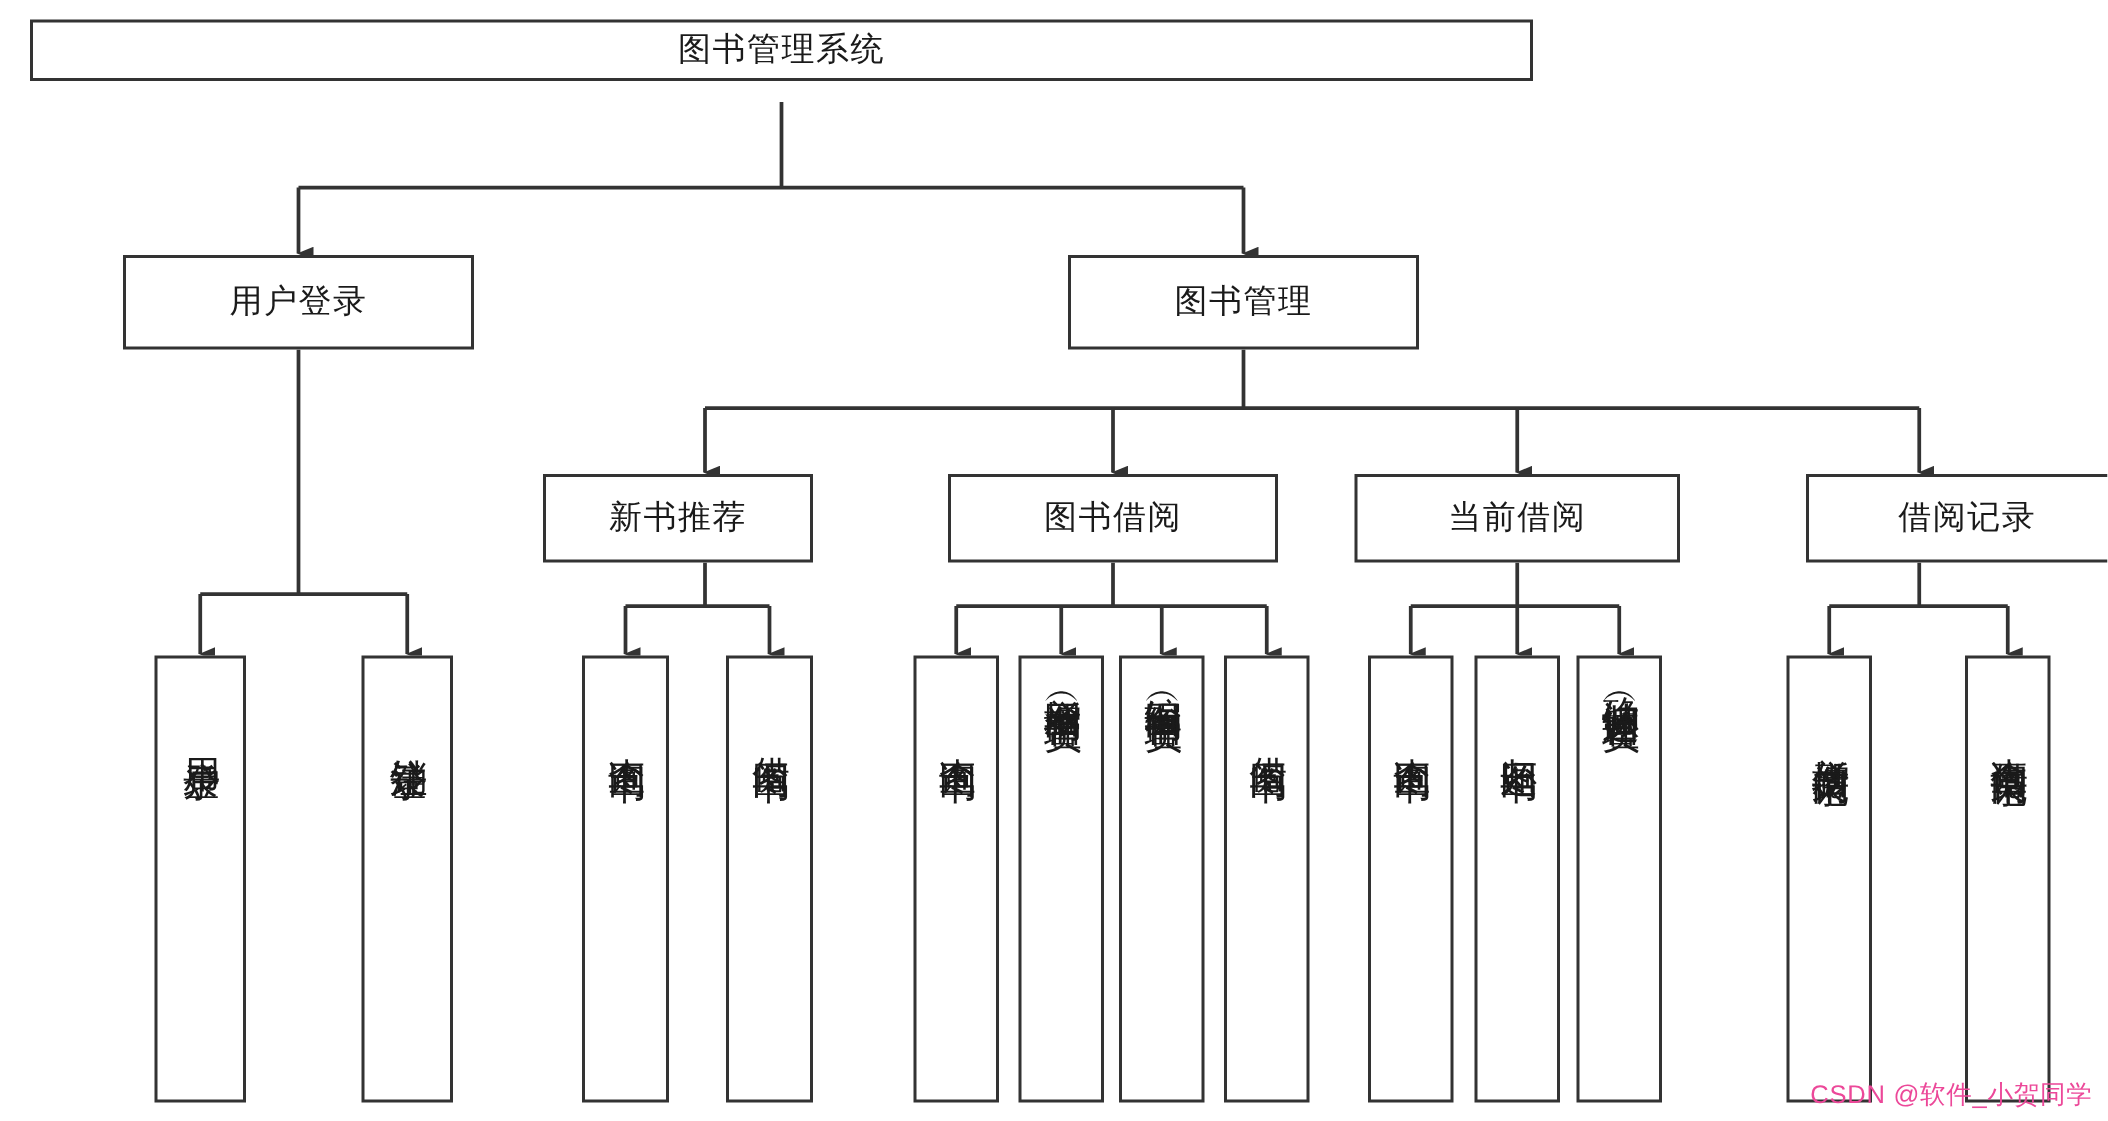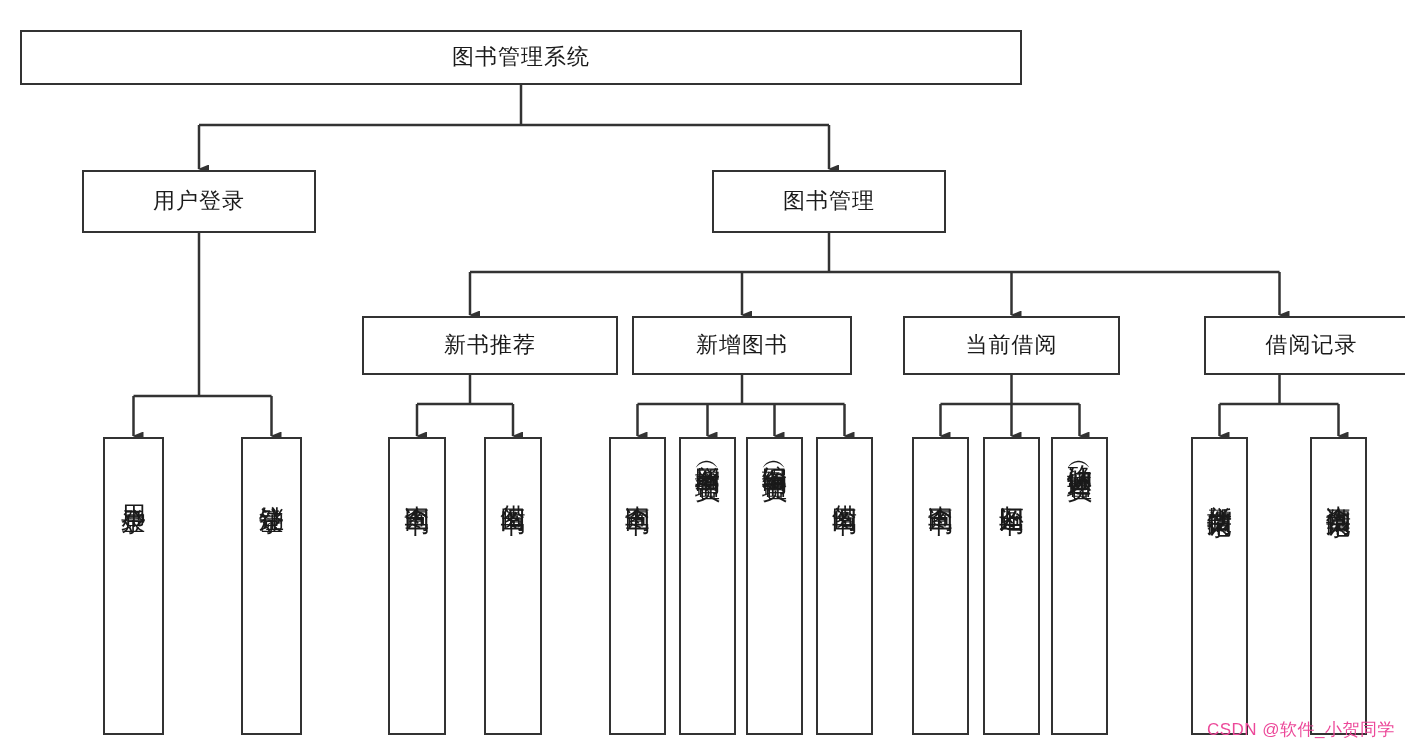--- a/index.html
+++ b/index.html
@@ -109,34 +109,34 @@
         <line x1="1011.5" y1="404" x2="1011.5" y2="436" stroke="#333333" stroke-width="2.5" marker-end="url(#arrowhead)"></line>
         <line x1="1079.5" y1="404" x2="1079.5" y2="436" stroke="#333333" stroke-width="2.5" marker-end="url(#arrowhead)"></line>
         <line x1="1279.5" y1="375" x2="1279.5" y2="404" stroke="#333333" stroke-width="2.5"></line>
         <line x1="1219.5" y1="404" x2="1338.5" y2="404" stroke="#333333" stroke-width="2.5"></line>
         <line x1="1219.5" y1="404" x2="1219.5" y2="436" stroke="#333333" stroke-width="2.5" marker-end="url(#arrowhead)"></line>
         <line x1="1338.5" y1="404" x2="1338.5" y2="436" stroke="#333333" stroke-width="2.5" marker-end="url(#arrowhead)"></line>
       </g>
   </svg>
 
   <div id="nodes-layer">
-      <div class="node horiz" style="left: 20px; top: 30px; width: 1002px; height: 55px;">
+      <div class="node horiz" style="left: 20px; top: 13px; width: 1002px; height: 41px;">
         <span class="label">图书管理系统</span>
       </div>
       <div class="node horiz" style="left: 82px; top: 170px; width: 234px; height: 63px;">
         <span class="label">用户登录</span>
       </div>
       <div class="node horiz" style="left: 712px; top: 170px; width: 234px; height: 63px; align-items: center;">
         <span class="label">图书管理</span>
       </div>
-      <div class="node horiz" style="left: 362px; top: 316px; width: 256px; height: 59px;">
+      <div class="node horiz" style="left: 362px; top: 316px; width: 180px; height: 59px;">
         <span class="label">新书推荐</span>
       </div>
       <div class="node horiz" style="left: 632px; top: 316px; width: 220px; height: 59px;">
-        <span class="label">新增图书</span>
+        <span class="label">图书借阅</span>
       </div>
       <div class="node horiz" style="left: 903px; top: 316px; width: 217px; height: 59px; justify-content: center;">
         <span class="label">当前借阅</span>
       </div>
       <div class="node horiz" style="left: 1172px; top: 316px; width: 215px; height: 59px; margin-left: 32px;">
         <span class="label">借阅记录</span>
       </div>
       <div class="node vert pad" style="left: 103px; top: 437px; width: 61px; height: 298px;">
         <span class="label">用户登录</span>
       </div>

